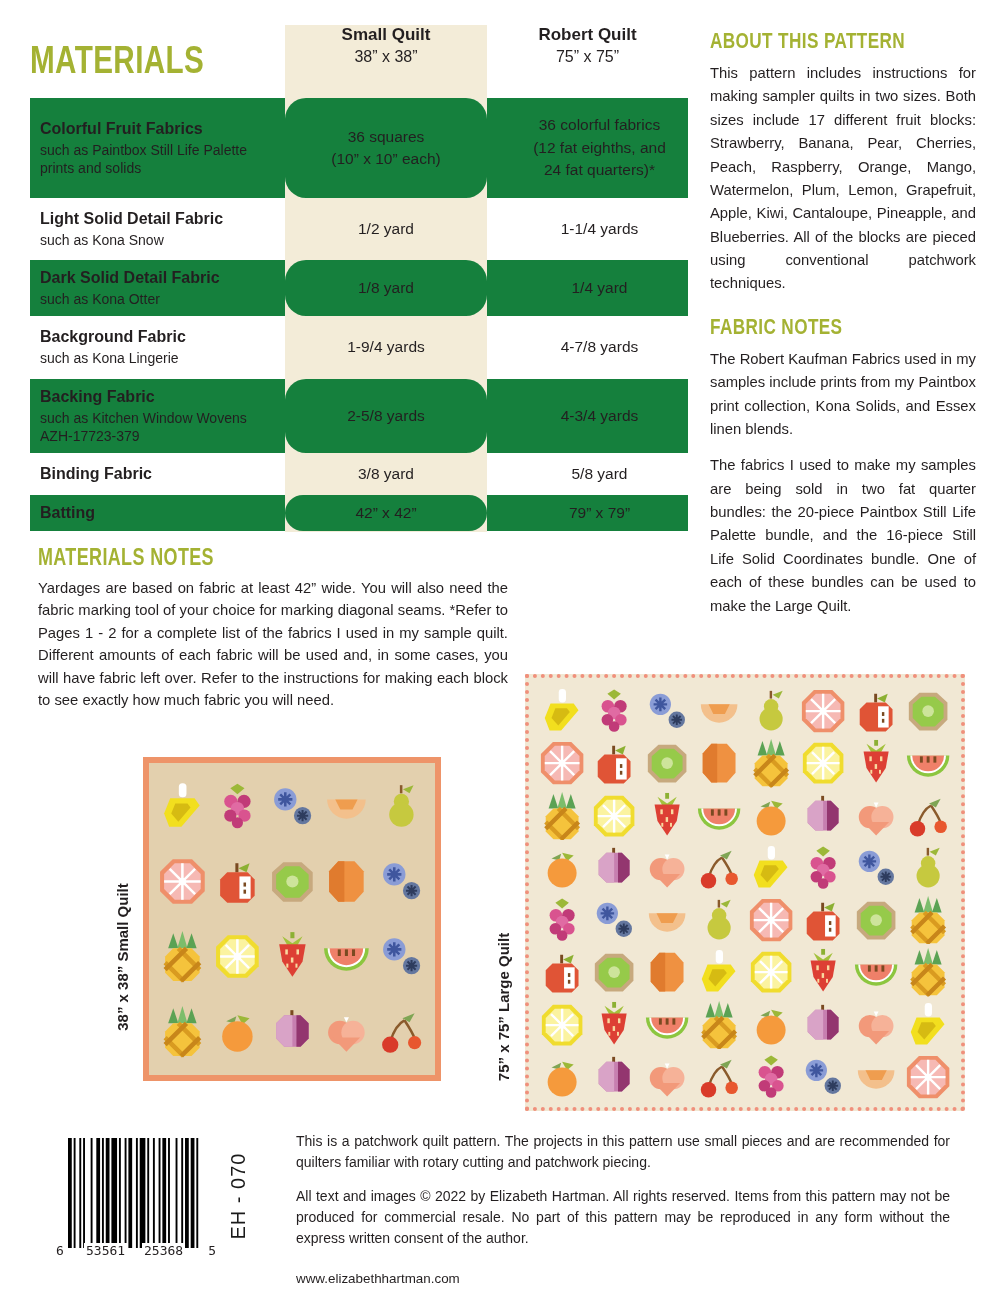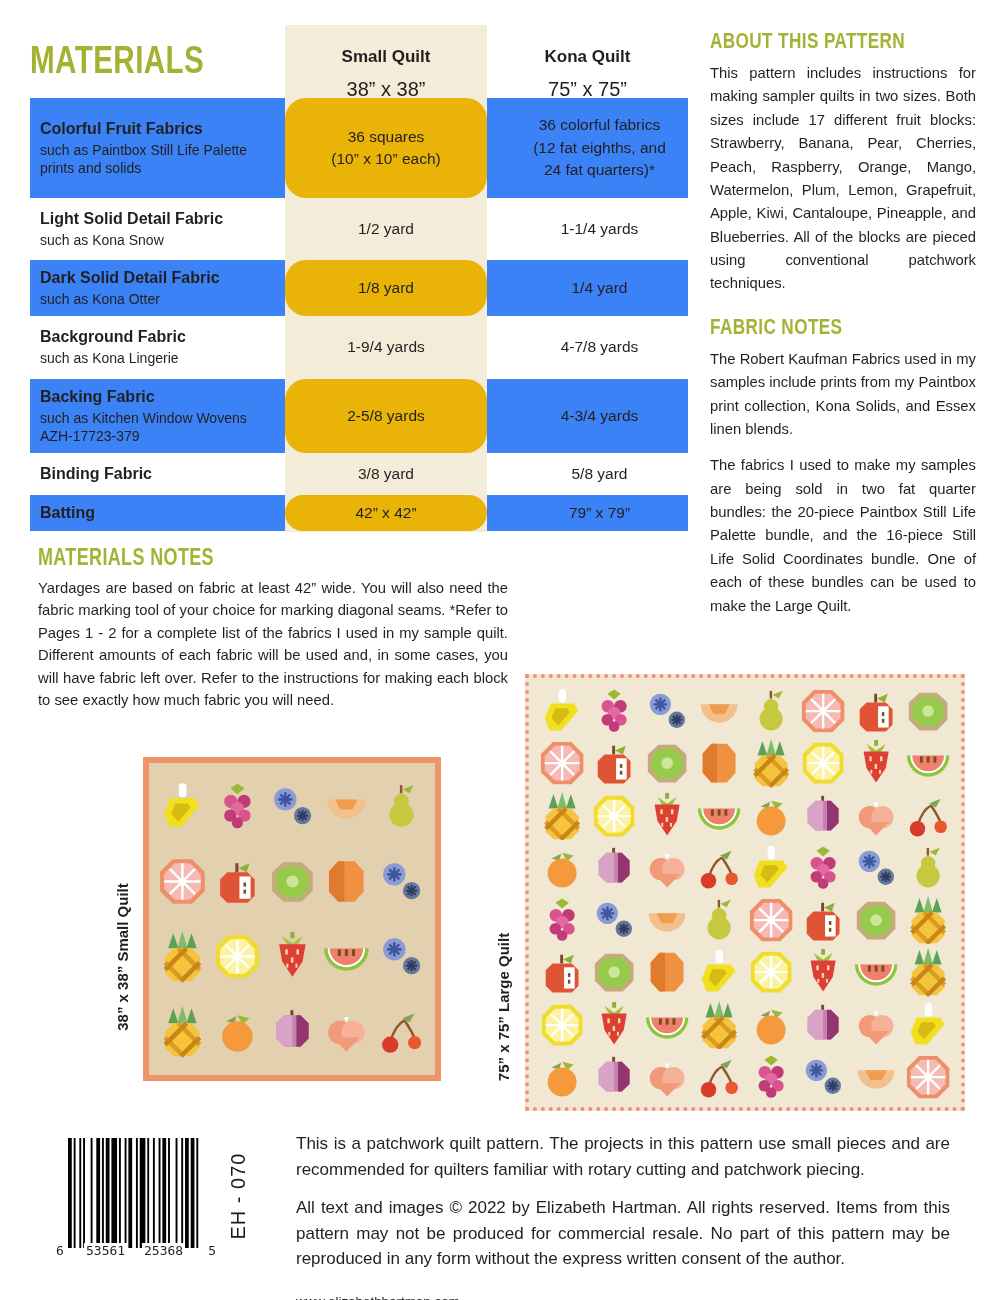--- a/index.html
+++ b/index.html
@@ -11,37 +11,37 @@
                  transform:scaleX(0.78); transform-origin:0 50%; white-space:nowrap;
                  letter-spacing:0.5px; }
 
   
   .mtable { position:absolute; left:30px; top:25px; width:658px; height:507px; }
   .mtable .band { position:absolute; left:255px; top:0; width:202px; height:100%;
                   background:#f3ecd8; z-index:0; }
   .thead { position:relative; z-index:1; display:flex; height:70px; }
   .thead .c1 { width:255px; display:flex; align-items:center; }
   .thead .c1 .green-title { font-size:38px; }
-  .thead .c2, .thead .c3 { width:202px; text-align:center; padding-top:22px; }
+  .thead .c2, .thead .c3 { width:202px; text-align:center; padding-top:0; }
   .thead .c3 { width:201px; }
   .col-label { font-weight:bold; font-size:17px; }
-  .col-sublabel { font-size:20px; margin-top:11px; }
+  .col-sublabel { font-size:16px; margin-top:3px; }
 
   .trow { position:relative; z-index:1; display:flex; margin-top:3px; }
   .cell { display:flex; flex-direction:column; justify-content:center; }
   .name-cell { width:255px; padding:8px 14px 8px 10px; }
   .val-cell { width:202px; align-items:center; text-align:center; font-size:15.5px;
               white-space:pre-line; line-height:1.45; }
   .val-cell:last-child { width:201px;padding-left:24px; }
   .row-name { font-weight:bold; font-size:16px; line-height:1.25; }
   .row-note { font-size:14px; line-height:1.3; margin-top:2px; white-space:pre-line; }
   .row-note:empty { display:none; }
-  .trow.beige .name-cell, .trow.beige .val-cell:last-child { background:#3b82f6; }
+  .trow.beige .name-cell, .trow.beige .val-cell:last-child { background:#15803d; }
   .trow.white .name-cell, .trow.white .val-cell:last-child { background:#ffffff; }
-  .trow.beige .mid { background:#eab308;border-radius:21px; }
+  .trow.beige .mid { background:#15803d;border-radius:21px; }
   .trow.white .mid { background:#f3ecd8; }
 
   
   .mnotes { position:absolute; left:38px; top:544px; width:470px; }
   .mnotes .green-title { font-size:23px; }
   .body-text { font-size:14.8px; line-height:1.52; text-align:justify; margin-top:6px; }
 
   .sidebar { position:absolute; left:710px; top:28px; width:266px; }
   .sidebar .green-title { font-size:22px; }
   .sidebar .body-text { line-height:1.58; margin-top:8px; }
@@ -63,42 +63,42 @@
   
   .barcode { position:absolute; left:60px; top:1138px; width:150px; height:128px; }
   .barcode svg { position:absolute; left:8px; top:0; }
   .bc-digit { position:absolute; font-family:"DejaVu Sans Mono", monospace; font-size:13px;
               bottom:8px; background:#fff; padding:0 2px; }
   .bc-d1 { left:-6px; }  .bc-d2 { left:24px; }  .bc-d3 { left:82px; }  .bc-d4 { right:-8px; }
   .pattern-code { position:absolute; left:238px; top:1196px; font-size:20px; letter-spacing:1px;
                   transform:translate(-50%,-50%) rotate(-90deg); white-space:nowrap; color:#1a1a1a; }
 
   .footer-text { position:absolute; left:296px; top:1131px; width:654px; }
-  .footer-text p { font-size:17px; line-height:1.5; text-align:justify; }
+  .footer-text p { font-size:14px; line-height:1.5; text-align:justify; }
   .footer-text p + p { margin-top:13px; }
   .website { margin-top:22px; font-size:13.4px; }
 </style>
 </head>
 <body>
 
 <div class="page">
 
   <div class="mtable">
     <div class="band"></div>
 
     <div class="thead">
       <div class="c1">
         <span class="green-title">MATERIALS</span>
       </div>
       <div class="c2">
         <div class="col-label">Small Quilt</div>
         <div class="col-sublabel">38” x 38”</div>
       </div>
       <div class="c3">
-        <div class="col-label">Kona Quilt</div>
+        <div class="col-label">Robert Quilt</div>
         <div class="col-sublabel">75” x 75”</div>
       </div>
     </div>
 
     <div class="trow beige" style="min-height:100px">
       <div class="cell name-cell">
         <div class="row-name">Colorful Fruit Fabrics</div>
         <div class="row-note">such as Paintbox Still Life Palette
 prints and solids</div>
       </div>

